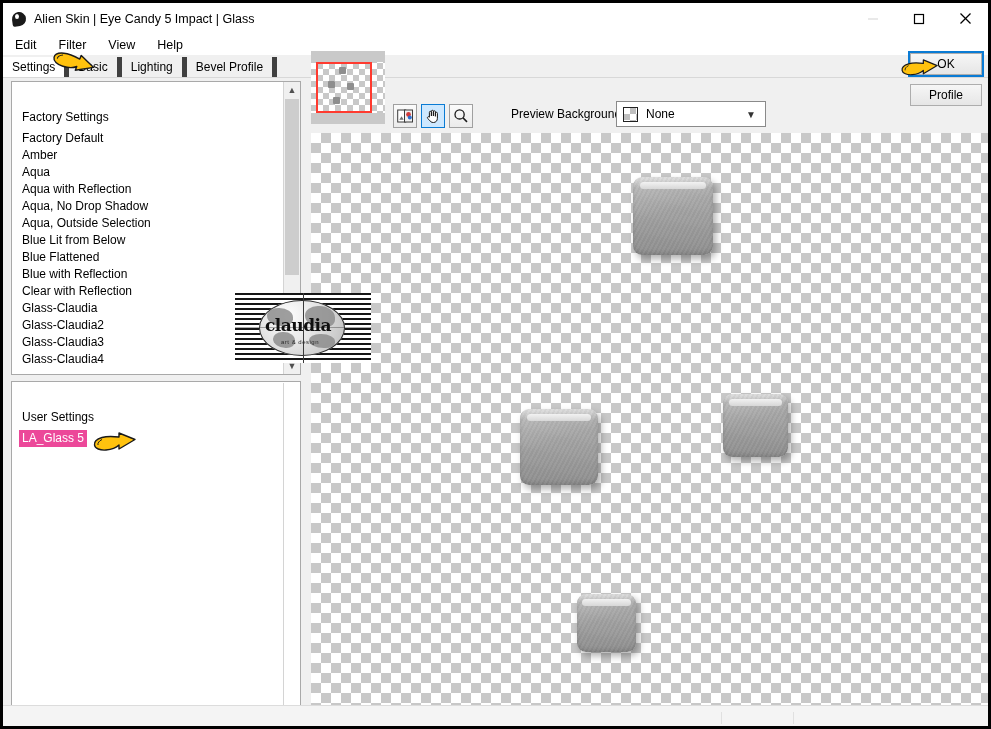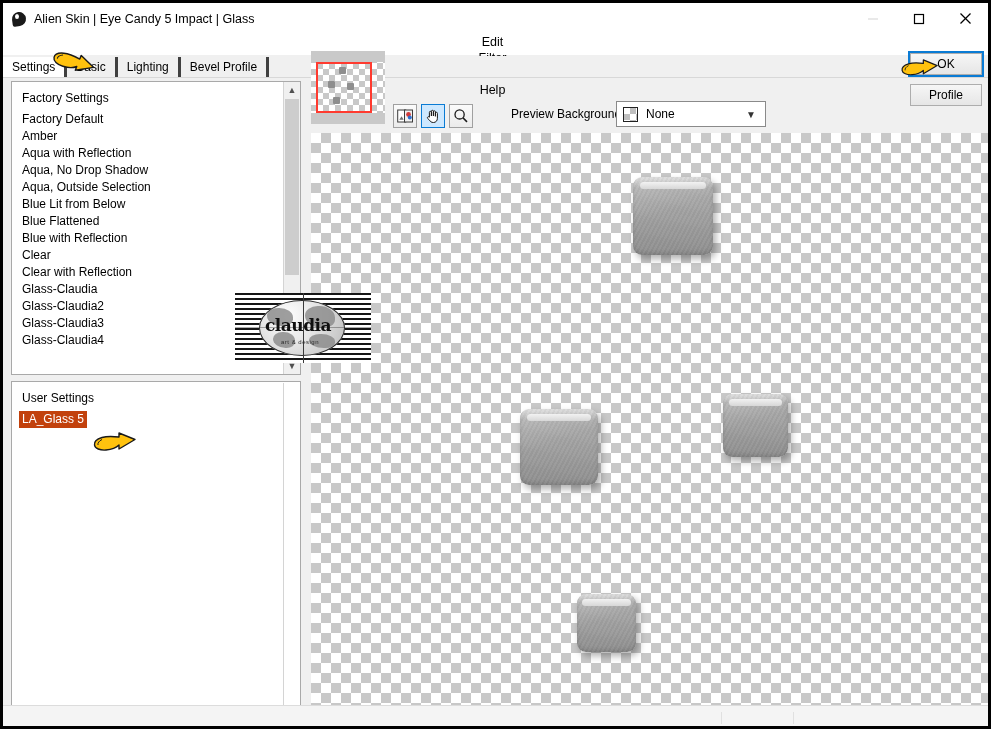--- a/index.html
+++ b/index.html
@@ -77,21 +77,20 @@
   
   #menubar {
     position: absolute;
     left: 0; top: 31px;
     width: 985px; height: 21px;
     background: #ffffff;
     display: flex;
     align-items: center;
     padding-left: 8px;
     box-sizing: border-box;
-    flex-direction: column;
   }
   .menu-item {
     font-size: 12.5px;
     padding: 1px 8px 1px 4px;
     margin-right: 10px;
     white-space: nowrap;
   }
 
   
   #tabstrip {
@@ -103,21 +102,21 @@
     align-items: flex-end;
     border-bottom: 1px solid #d8d8d8;
   }
   .tab {
     font-size: 12px;
     padding: 3px 9px 3px 9px;
     height: 20px;
     box-sizing: border-box;
     white-space: nowrap;
     background: #f0f0f0;
-    border-right: 3px solid #404040;
+    border-right: 5px solid #404040;
   }
   .tab.active {
     background: #ffffff;
   }
 
   
   #left-panel {
     position: absolute;
     left: 8px; top: 78px;
     width: 290px; height: 640px;
@@ -138,21 +137,21 @@
     padding: 8px 0 0 10px;
     box-sizing: border-box;
   }
   .preset-row {
     font-size: 12px;
     line-height: 17px;
     height: 17px;
     white-space: nowrap;
     color: #000;
   }
-  .preset-row.header { margin-bottom: 4px; }
+  .preset-row.header { margin-bottom: 4px; margin-top: 19px; }
   
   #factory-scroll {
     position: absolute;
     right: 0px; top: 0px;
     width: 16px; height: 292px;
     background: #f0f0f0;
     border-left: 1px solid #d4d4d4;
   }
   .sb-arrow {
     width: 16px; height: 16px;
@@ -182,21 +181,21 @@
   #user-list-inner {
     padding: 8px 0 0 10px;
   }
   #user-divider {
     position: absolute;
     right: 16px; top: 1px;
     width: 1px; height: 368px;
     background: #d4d4d4;
   }
   .preset-row.selected {
-    background: #c2410c;
+    background: #ec4899;
     color: #ffffff;
     display: inline-block;
     padding: 0 3px;
     margin-left: -3px;
   }
 
   
   #navthumb {
     position: absolute;
     left: 308px; top: 48px;
@@ -461,27 +460,27 @@
     <div class="tab">Bevel Profile</div>
   </div>
 
   <div id="left-panel">
 
     <div id="factory-list">
       <div id="factory-list-inner">
         <div class="preset-row header">Factory Settings</div>
         <div class="preset-row">Factory Default</div>
         <div class="preset-row">Amber</div>
+        <div class="preset-row">Aqua</div>
         <div class="preset-row">Aqua with Reflection</div>
         <div class="preset-row">Aqua, No Drop Shadow</div>
         <div class="preset-row">Aqua, Outside Selection</div>
         <div class="preset-row">Blue Lit from Below</div>
         <div class="preset-row">Blue Flattened</div>
         <div class="preset-row">Blue with Reflection</div>
-        <div class="preset-row">Clear</div>
         <div class="preset-row">Clear with Reflection</div>
         <div class="preset-row">Glass-Claudia</div>
         <div class="preset-row">Glass-Claudia2</div>
         <div class="preset-row">Glass-Claudia3</div>
         <div class="preset-row">Glass-Claudia4</div>
       </div>
 
       <div id="factory-scroll">
         <div class="sb-arrow">▲</div>
         <div id="factory-thumb"></div>

